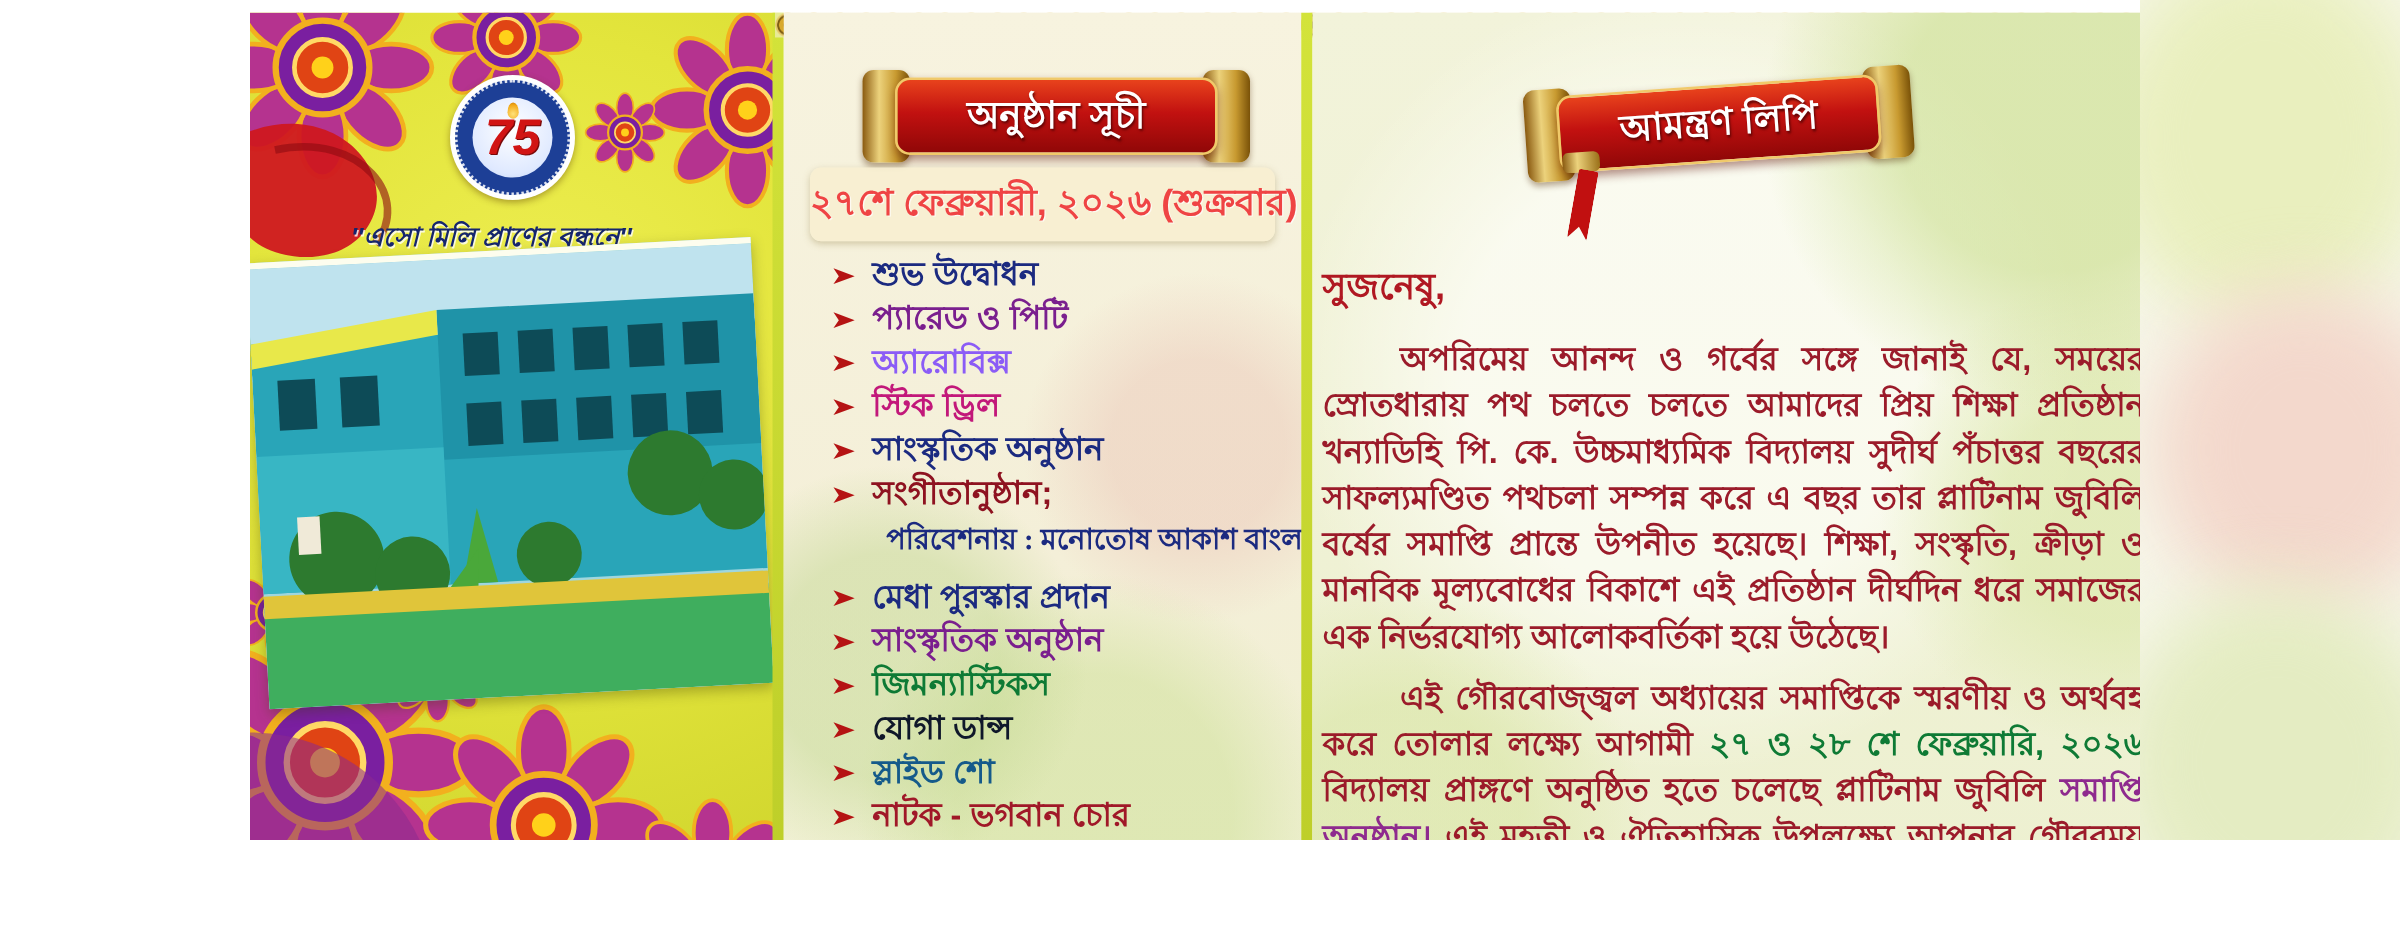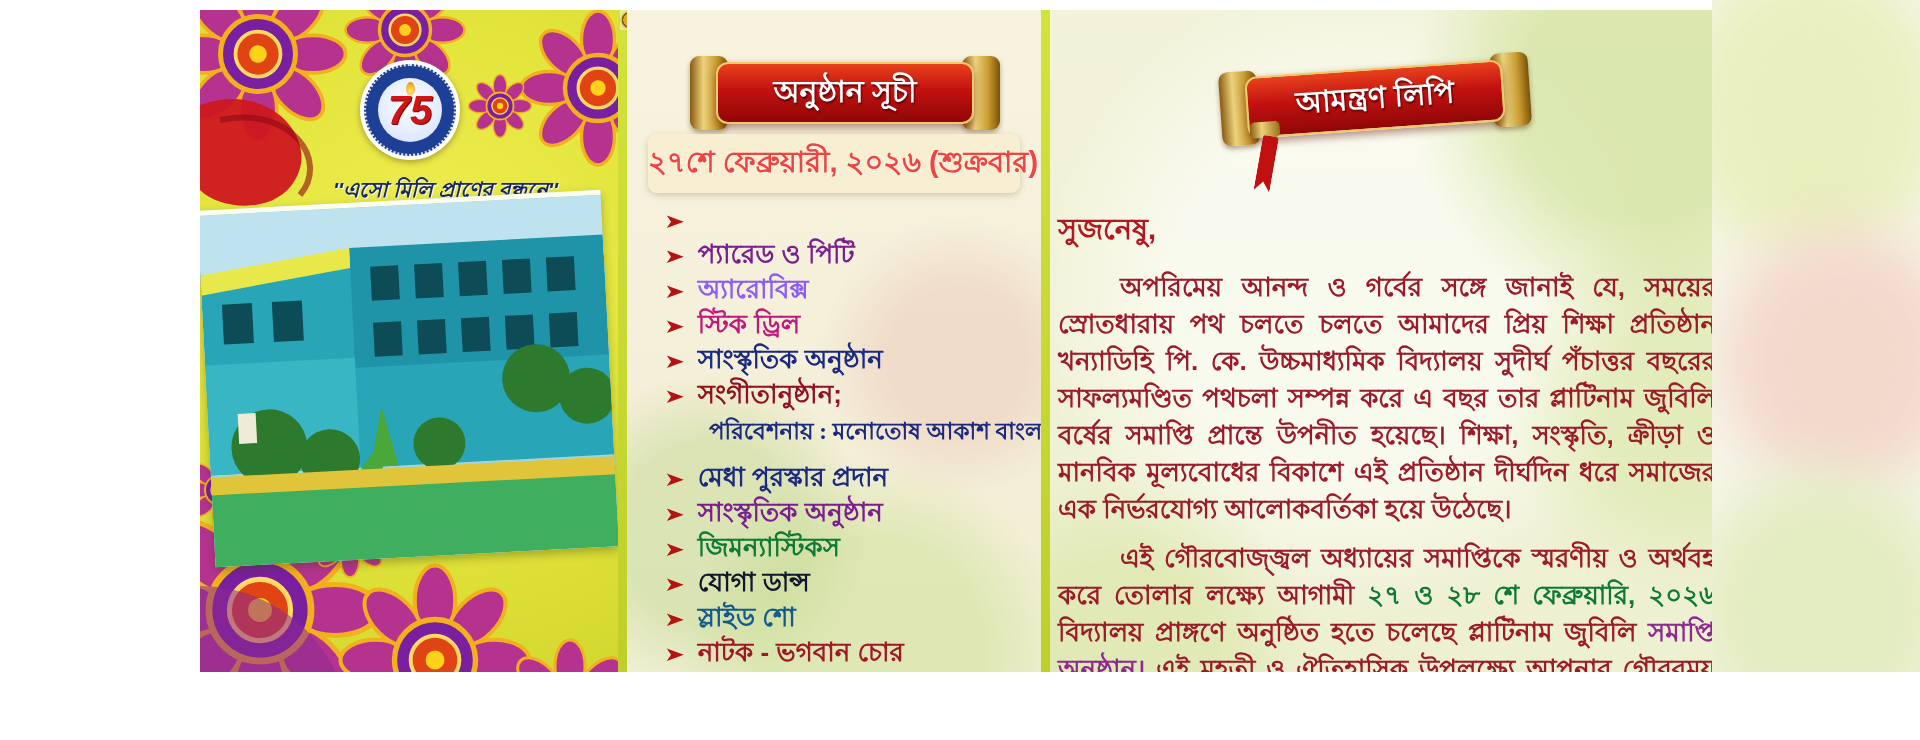--- a/index.html
+++ b/index.html
@@ -19,21 +19,21 @@
   .logo-blue{position:absolute;inset:4px;border-radius:50%;background:#1d3f96;
      border:2px dotted rgba(255,255,255,.85);}
   .logo-inner{position:absolute;inset:18px;border-radius:50%;
      background:radial-gradient(circle at 50% 40%, #ffffff 0%, #dfe9ff 70%, #b9cdf2 100%);
      display:flex;align-items:center;justify-content:center;}
   .logo-number{font-size:40px;font-weight:bold;font-style:italic;color:#d11414;
      text-shadow:1px 1px 0 #7a0a0a;line-height:1;}
   .logo-flame{position:absolute;left:46px;top:22px;width:9px;height:13px;border-radius:50% 50% 50% 50%/60% 60% 40% 40%;
      background:radial-gradient(circle at 50% 70%, #ffe27a, #f2a818 70%, #c87808);}
 
-  .cover-tagline{position:absolute;left:28px;top:164px;width:330px;text-align:right;
+  .cover-tagline{position:absolute;left:28px;top:164px;width:330px;text-align:center;
      font-size:21px;font-weight:bold;font-style:italic;color:#15256e;
      text-shadow:1px 1px 0 rgba(255,255,255,.8);}
 
   .school-photo{position:absolute;left:6px;top:190px;width:404px;height:352px;
      transform:rotate(-3deg);box-shadow:0 4px 10px rgba(60,60,0,.35);
      border-top:5px solid #fdfdee;background:#9fd6de;overflow:hidden;}
 
   
   .mid-panel{position:absolute;left:427px;top:0;width:414px;height:726px;
     background:
@@ -209,20 +209,21 @@
       <div class="roll roll-right"></div>
       <div class="banner-plate">
         <span class="banner-title">অনুষ্ঠান সূচী</span>
       </div>
     </div>
     <div class="schedule-flow" id="schedule-sections">
         <div class="sched-section">
           <div class="date-band"><span class="date-text">২৭শে ফেব্রুয়ারী, ২০২৬ (শুক্রবার)</span></div>
           <div class="sched-item">
             <span class="arrow-glyph">➤</span>
+            <span style="color: rgb(27, 42, 128);">শুভ উদ্বোধন</span>
           </div>
           <div class="sched-item">
             <span class="arrow-glyph">➤</span>
             <span style="color: rgb(122, 31, 142);">প্যারেড ও পিটি</span>
           </div>
           <div class="sched-item">
             <span class="arrow-glyph">➤</span>
             <span style="color: #8b5cf6;">অ্যারোবিক্স</span>
           </div>
           <div class="sched-item">

